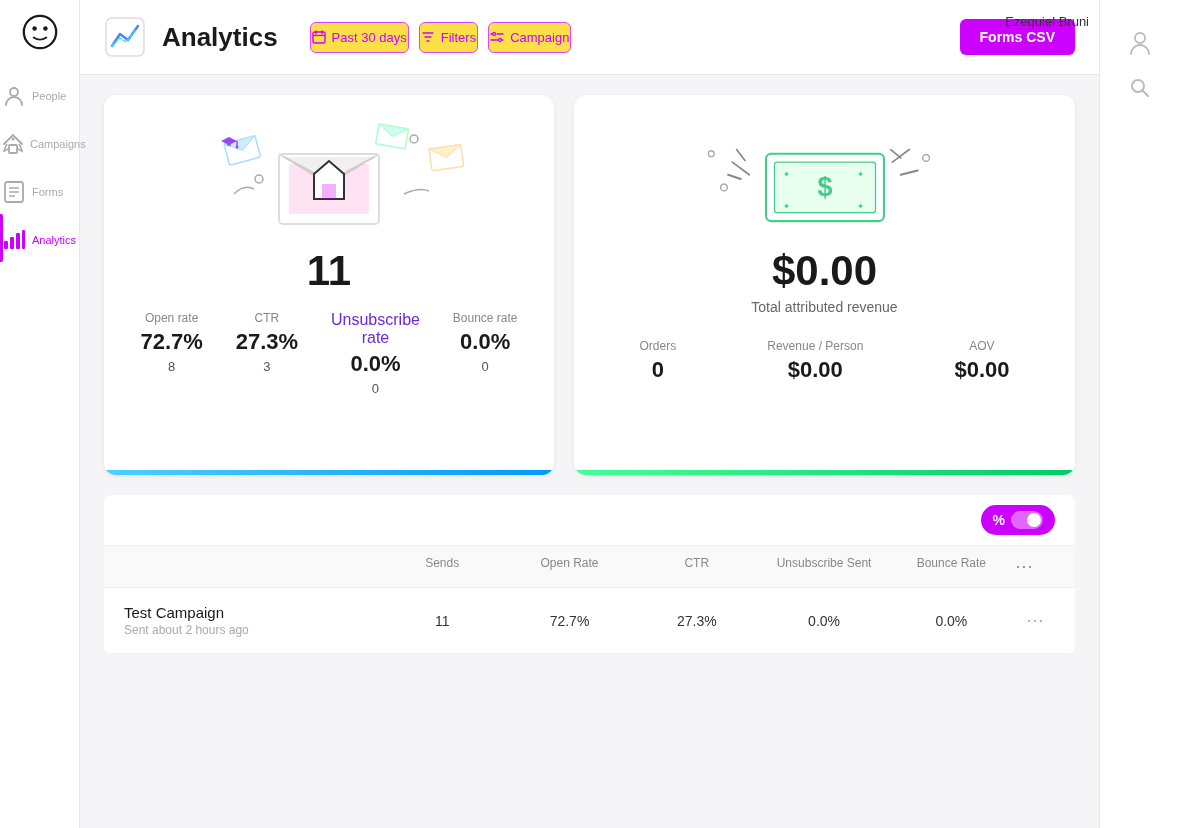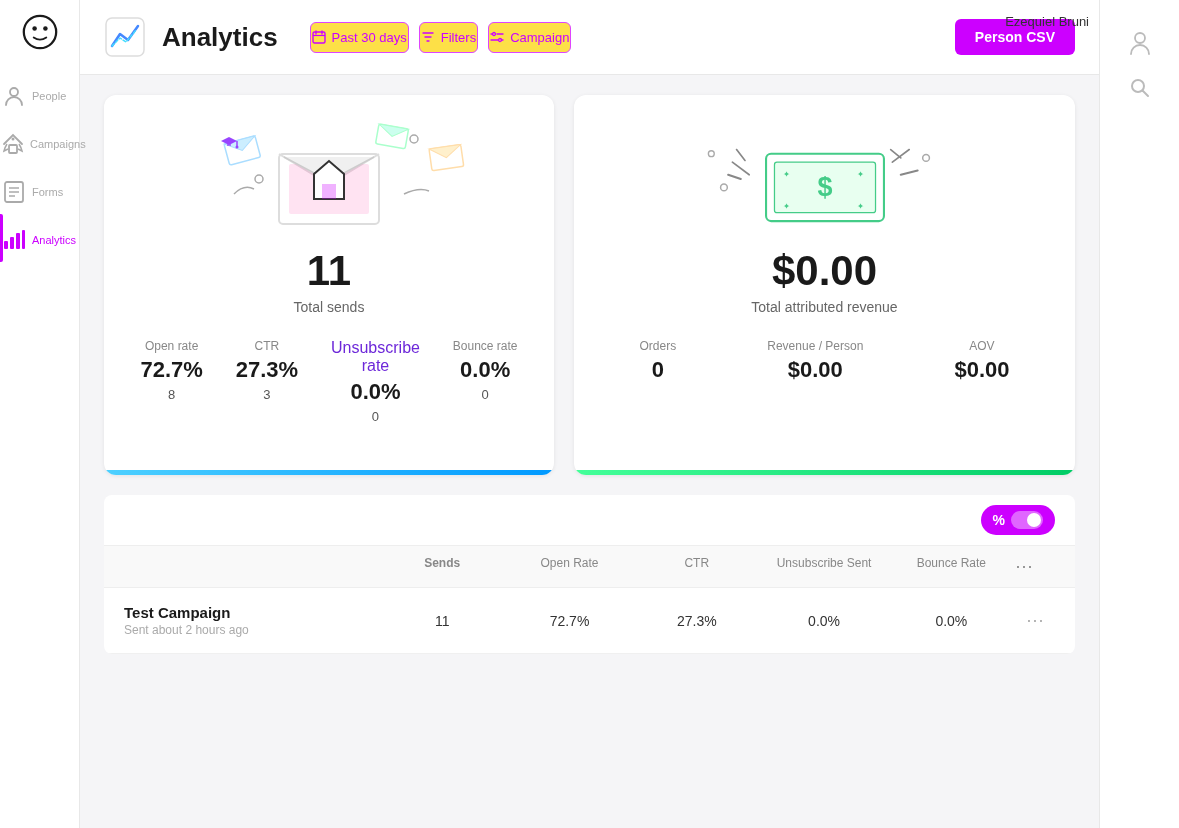--- a/index.html
+++ b/index.html
@@ -256,21 +256,21 @@
     }
     .table-row {
       display: grid;
       grid-template-columns: 2fr 1fr 1fr 1fr 1fr 1fr 40px;
       padding: 16px 20px;
       border-bottom: 1px solid #f0f0f0;
       align-items: center;
     }
     .campaign-name {
       font-size: 15px;
-      font-weight: 700;
+      font-weight: 400;
       color: #1a1a1a;
     }
     .campaign-sub {
       font-size: 12px;
       color: #aaa;
       margin-top: 2px;
     }
     .table-cell {
       font-size: 14px;
       color: #333;
@@ -397,21 +397,21 @@
           <line x1="7" y1="4" x2="13" y2="4" stroke="#cc00ff" stroke-width="1.3" stroke-linecap="round"></line>
           <line x1="1" y1="4" x2="2.5" y2="4" stroke="#cc00ff" stroke-width="1.3" stroke-linecap="round"></line>
           <line x1="1" y1="10" x2="8.5" y2="10" stroke="#cc00ff" stroke-width="1.3" stroke-linecap="round"></line>
           <line x1="11.5" y1="10" x2="13" y2="10" stroke="#cc00ff" stroke-width="1.3" stroke-linecap="round"></line>
         </svg>
         <span>Campaign</span>
       </button>
     </div>
 
     <button class="export-btn">
-      <span>Person CSV</span>
+      <span>Forms CSV</span>
     </button>
   </div>
 
   <div class="content">
 
     <div class="cards-row">
 
       <div class="card card-sends">
 
         <div class="illus-sends">
@@ -450,21 +450,20 @@
             <g transform="translate(52, 18)">
               <polygon points="8,0 16,4 8,8 0,4" fill="#9944ff"></polygon>
               <rect x="6" y="4" width="4" height="5" fill="#9944ff" opacity="0.7"></rect>
               <line x1="16" y1="4" x2="16" y2="9" stroke="#9944ff" stroke-width="1.5"></line>
               <circle cx="16" cy="10" r="1.5" fill="#9944ff"></circle>
             </g>
           </svg>
         </div>
 
         <div class="card-main-number">11</div>
-        <div class="card-main-label">Total sends</div>
 
         <div class="card-stats">
           <div class="stat-item">
             <span class="stat-label">Open rate</span>
             <span class="stat-value">72.7%</span>
             <span class="stat-sub">8</span>
           </div>
           <div class="stat-item">
             <span class="stat-label">CTR</span>
             <span class="stat-value">27.3%</span>
@@ -539,21 +538,21 @@
         <div class="toggle-container">
           <span class="toggle-percent">%</span>
           <div class="toggle-switch">
             <div class="toggle-knob"></div>
           </div>
         </div>
       </div>
 
       <div class="table-header">
         <div class="table-col-header"></div>
-        <div class="table-col-header" style="text-align:center;font-weight:bold;">Sends</div>
+        <div class="table-col-header" style="text-align:center;">Sends</div>
         <div class="table-col-header" style="text-align:center;">Open Rate</div>
         <div class="table-col-header" style="text-align:center;">CTR</div>
         <div class="table-col-header" style="text-align:center;">Unsubscribe Sent</div>
         <div class="table-col-header" style="text-align:center;">Bounce Rate</div>
         <div class="table-col-header">
           <span style="color:#888;font-size:18px;cursor:pointer;">···</span>
         </div>
       </div>
 
       <div class="table-row">

